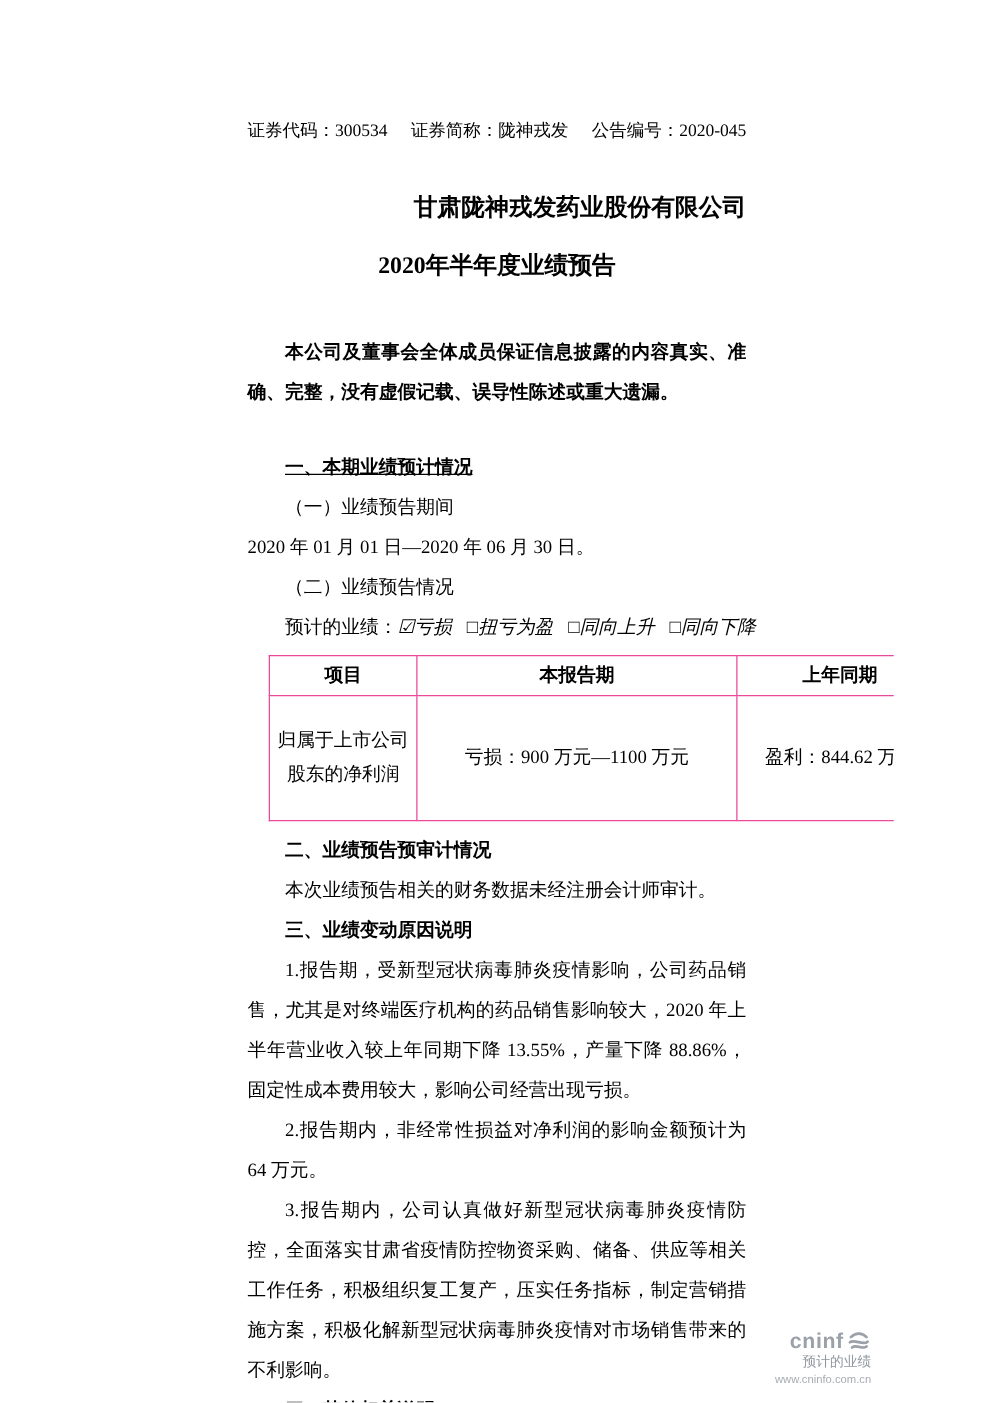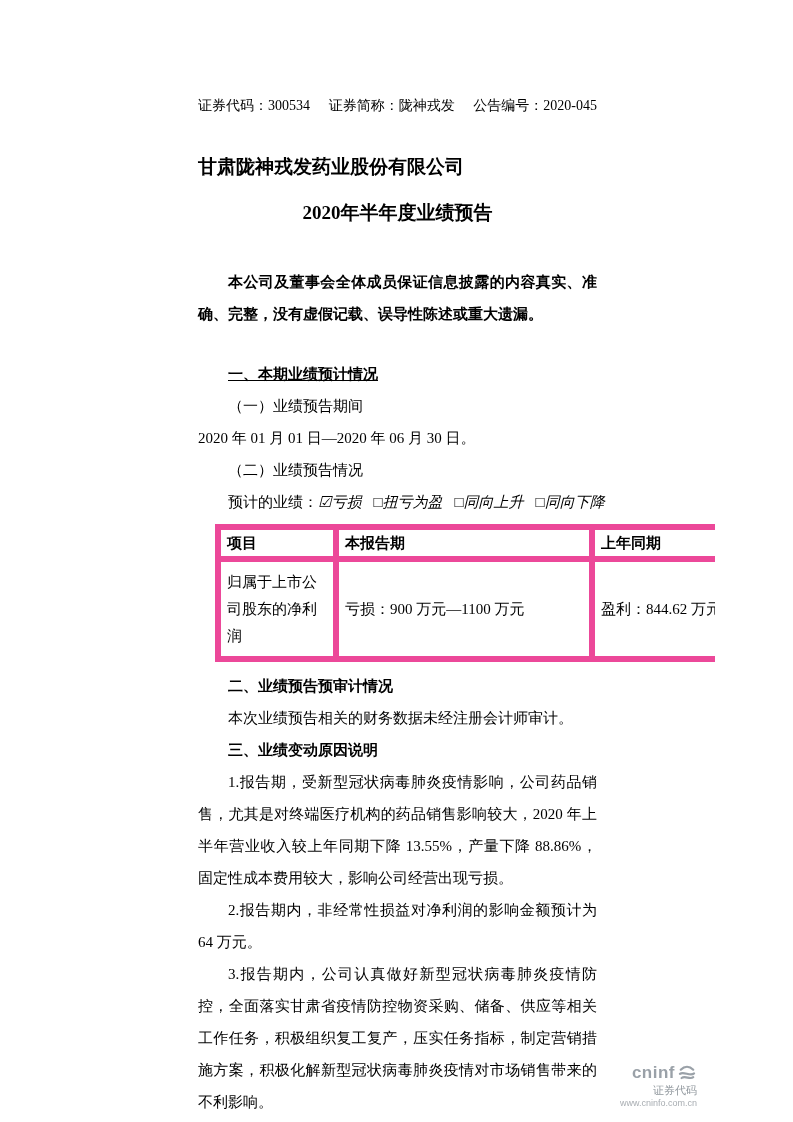--- a/index.html
+++ b/index.html
@@ -19,21 +19,21 @@
     font-size: 15px;
   }
   .doc-header {
     display: flex;
     justify-content: space-between;
     font-size: 14px;
     line-height: 20px;
   }
   .title-1 {
     margin-top: 38px;
-    text-align: left;
+    text-align: right;
     font-weight: bold;
     font-size: 19px;
     line-height: 26px;
   }
   .title-2 {
     margin-top: 20px;
     text-align: center;
     font-weight: bold;
     font-size: 19px;
     line-height: 26px;
@@ -69,22 +69,22 @@
   .forecast-line .opt { margin-right: 12px; font-style: italic; }
   .forecast-table {
     border-collapse: collapse;
     table-layout: fixed;
     width: 539px;
     margin: 6px 0 8px 17px;
     font-size: 15px;
   }
   .forecast-table th,
   .forecast-table td {
-    border: 6px solid #ec4899;
-    text-align: left;
+    border: 1px solid #ec4899;
+    text-align: center;
     vertical-align: middle;
     padding: 2px 6px;
   }
   .forecast-table th {
     height: 32px;
     font-weight: bold;
   }
   .forecast-table td {
     height: 100px;
     line-height: 27px;
@@ -185,16 +185,16 @@
     <div class="logo-row">
       <span class="logo-text">cninf</span>
       <svg width="20" height="20" viewBox="0 0 24 24">
         <g fill="none" stroke="#9aa1a8" stroke-width="2.6" stroke-linecap="round">
           <path d="M4.5 8 C9 3.5, 15 3.5, 19.5 8"></path>
           <path d="M3.5 13 C8 9.5, 16 16.5, 20.5 12.5"></path>
           <path d="M5.5 18 C10 14.5, 15.5 20.5, 19.5 17"></path>
         </g>
       </svg>
     </div>
-    <div class="logo-cn">证券代码</div>
+    <div class="logo-cn">预计的业绩</div>
     <div class="logo-url">www.cninfo.com.cn</div>
   </div>
 </div>
 
 </body></html>

